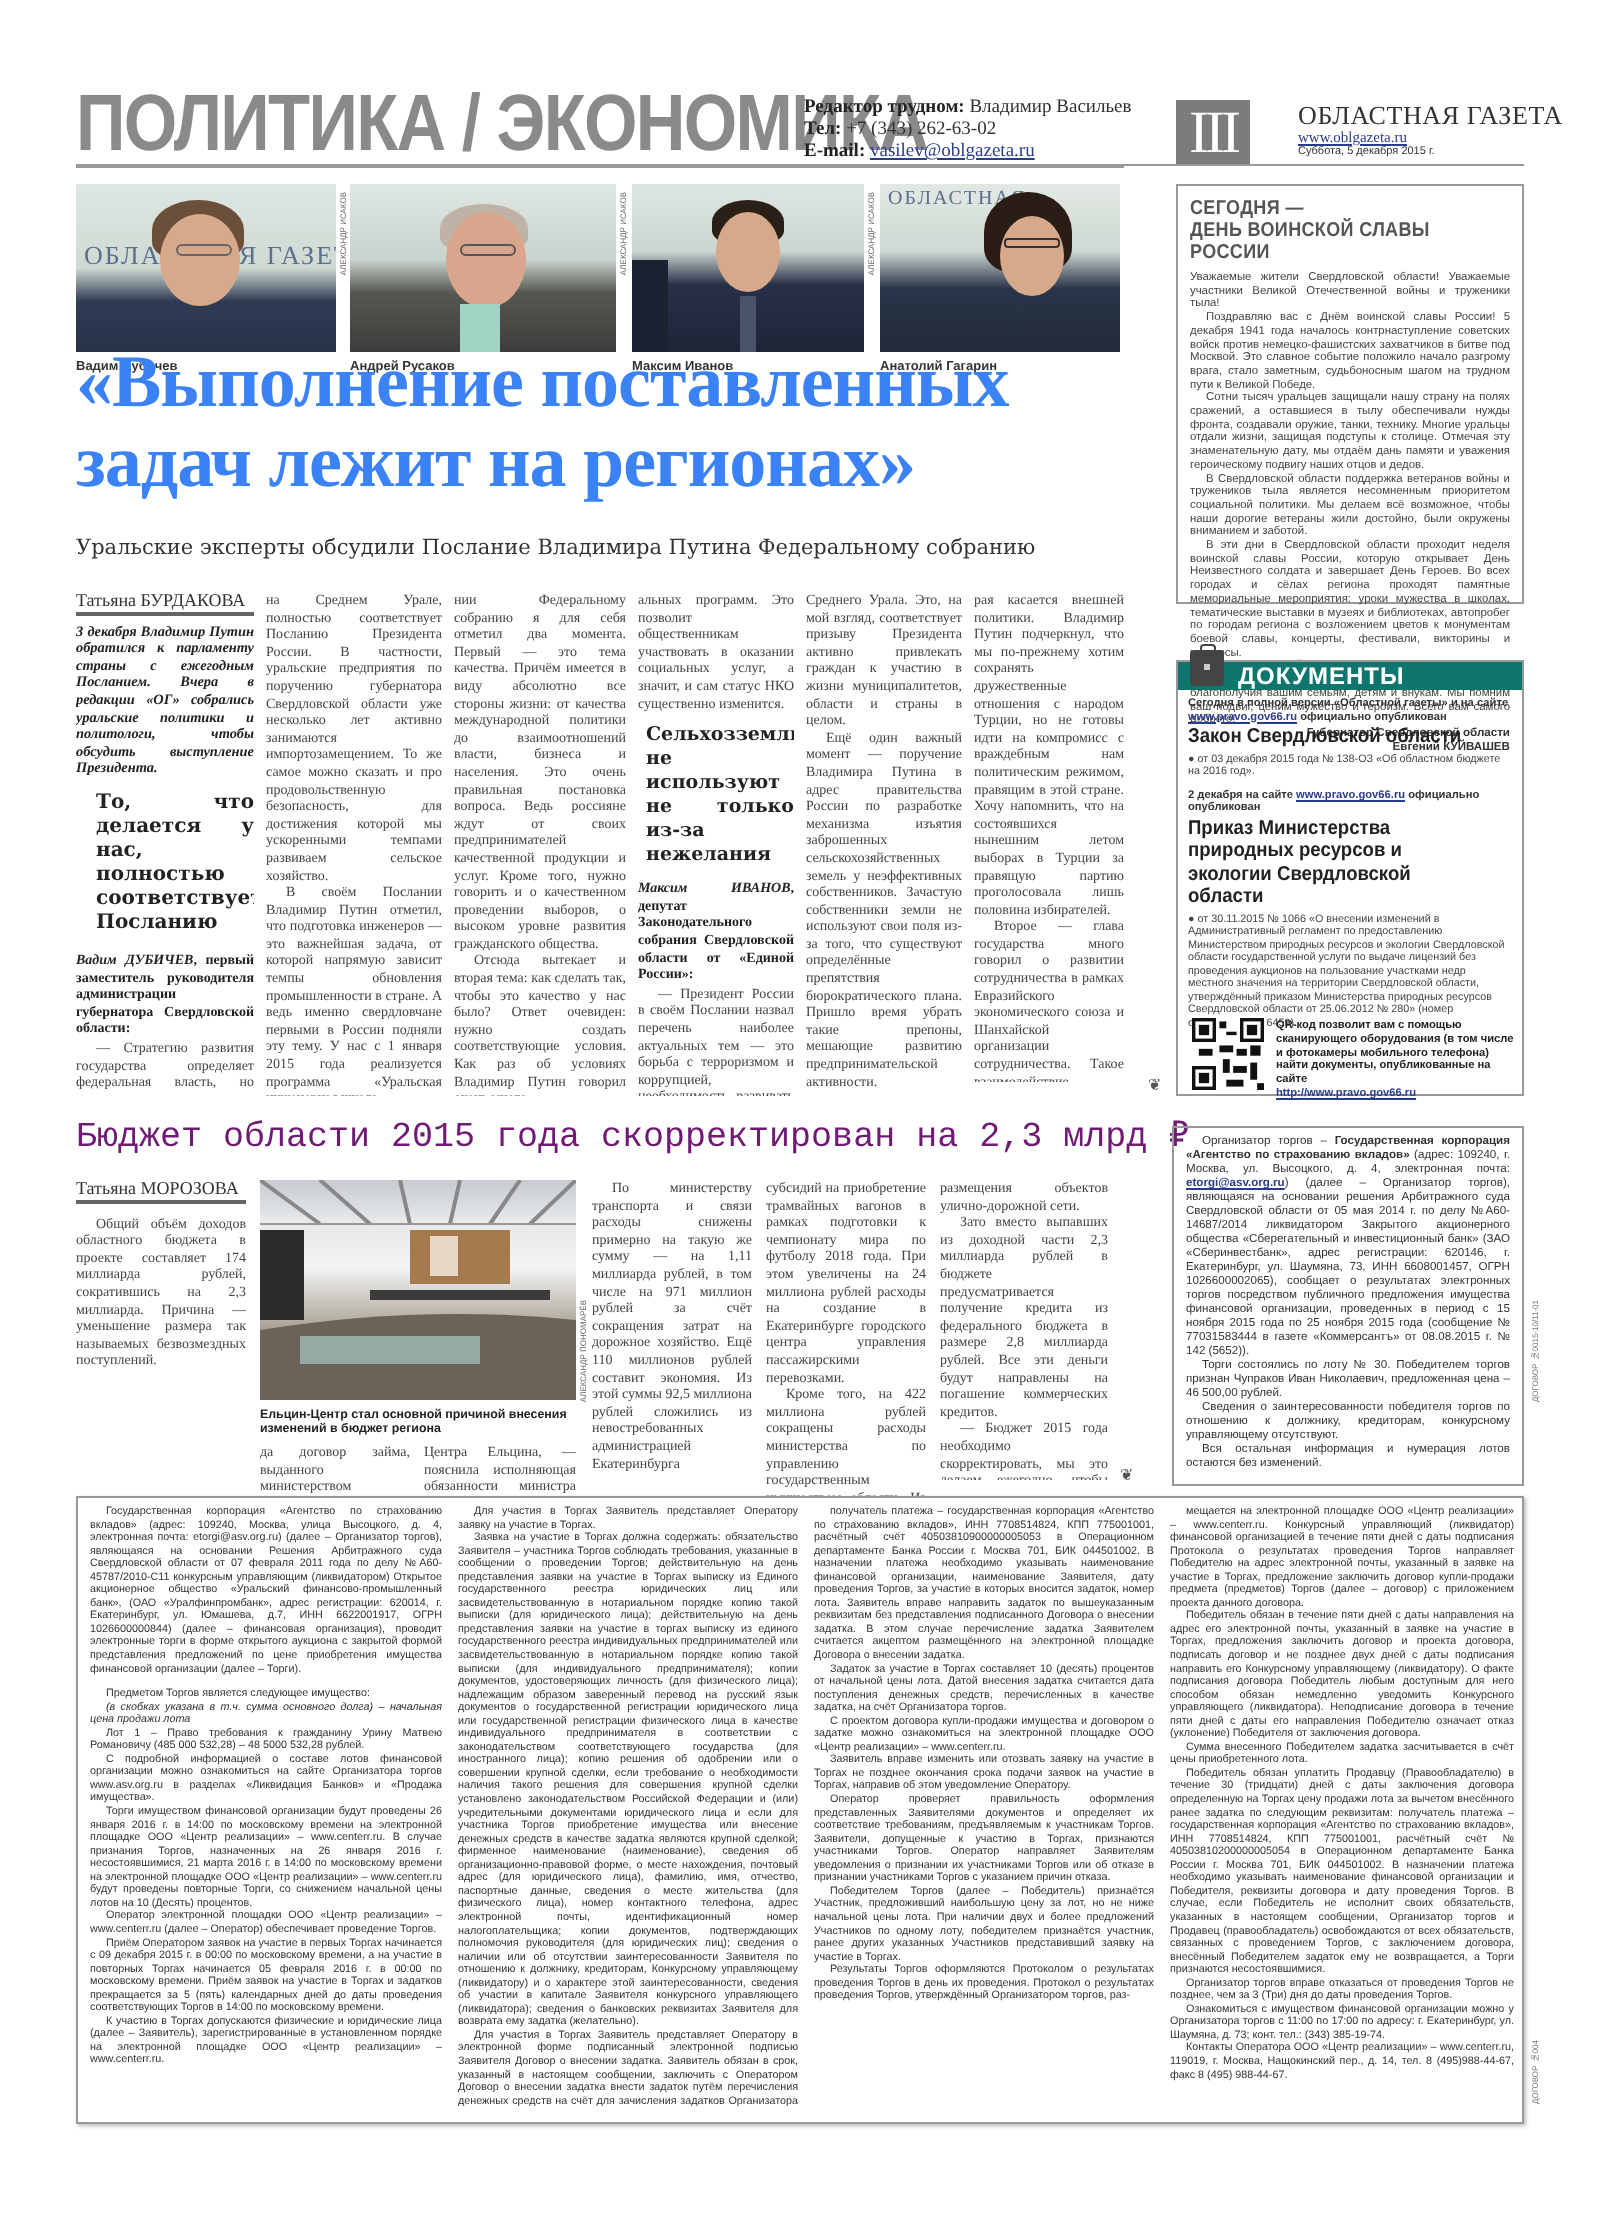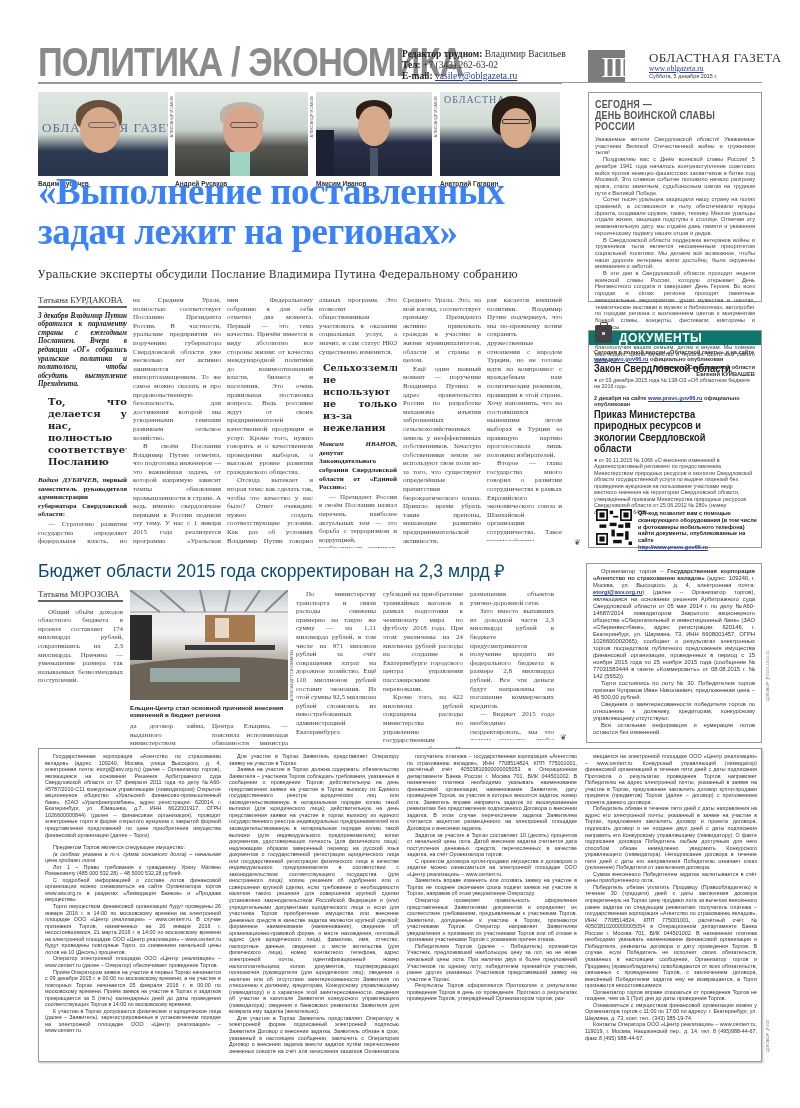--- a/index.html
+++ b/index.html
@@ -3,21 +3,21 @@
 <meta charset="utf-8">
 <style>
   *{box-sizing:border-box;margin:0;padding:0}
   html,body{width:800px;height:1108px;background:#fff;overflow:hidden}
   body{position:relative;font-family:"DejaVu Serif",serif;color:#222}
   .abs{position:absolute}
   .sec-title{left:38px;top:40px;font-family:"Liberation Sans",sans-serif;font-weight:bold;font-size:40px;color:#8a8a8a;letter-spacing:-1px;transform:scaleX(0.86);transform-origin:left top;white-space:nowrap;line-height:44px}
   .editor{left:402px;top:49px;font-family:"Liberation Serif",serif;font-size:9.5px;line-height:11px;color:#333}
   .editor b{color:#222}
   .editor a{color:#2a3c8c;text-decoration:underline}
-  .roman{left:588px;top:50px;width:37px;height:33px;background:#7c7c7c;color:#fff;font-family:"Liberation Serif",serif;font-size:30px;line-height:33px;text-align:right;letter-spacing:-2px}
+  .roman{left:588px;top:50px;width:37px;height:33px;background:#7c7c7c;color:#fff;font-family:"Liberation Serif",serif;font-size:30px;line-height:33px;text-align:center;letter-spacing:-2px}
   .gname{left:649px;top:50px;font-family:"Liberation Serif",serif;font-size:13px;color:#333;letter-spacing:.3px}
   .gurl{left:649px;top:64px;font-family:"Liberation Serif",serif;font-size:7.5px;color:#2a3c8c;text-decoration:underline;font-weight:normal}
   .gdate{left:649px;top:73px;font-family:"Liberation Sans",sans-serif;font-size:5.5px;color:#333}
   .rule{left:38px;top:82px;width:524px;height:2px;background:#999}
   .rule2{left:560px;top:82px;width:202px;height:1px;background:#999}
   .photo{top:92px;height:84px;overflow:hidden}
   .ph1{left:38px;width:130px;background:linear-gradient(180deg,#dfe7e2 0%,#cfd9d2 50%,#2e3b52 70%,#28334a 100%)}
   .ph2{left:175px;width:133px;background:linear-gradient(180deg,#dfe7e2 0%,#c9d3cd 45%,#55574f 65%,#3b3e3c 100%)}
   .ph3{left:316px;width:116px;background:linear-gradient(180deg,#dde6e0 0%,#ccd5cf 40%,#283048 60%,#1f2438 100%)}
   .ph4{left:440px;width:120px;background:linear-gradient(180deg,#e2e9e4 0%,#cfd8d2 40%,#2a3549 62%,#212a3b 100%)}
@@ -48,21 +48,21 @@
   .brief:after{content:"";position:absolute;left:7px;top:7px;width:3px;height:3px;background:#ccc}
   .docs .in{padding:4px 5px 0 5px;font-family:"Liberation Sans",sans-serif}
   .dsmall{font-size:5.6px;line-height:6.6px;color:#333;font-weight:bold}
   .dsmall a{color:#2a3c8c;text-decoration:underline}
   .dbig{font-size:10px;line-height:11.5px;font-weight:bold;color:#222;margin:1px 0 2px;transform:scaleX(0.93);transform-origin:left}
   .dtext{font-size:5.4px;line-height:6.5px;color:#444}
   .qr{position:absolute;left:7px;top:178px;width:36px;height:36px;background:
      repeating-linear-gradient(90deg,#111 0 3px,#fff 3px 5px),#fff;}
   .qrtext{position:absolute;left:49px;top:179px;font-size:5.6px;line-height:6.8px;color:#222;font-weight:bold;font-family:"Liberation Sans",sans-serif}
   .qrtext a{color:#2a3c8c;text-decoration:underline}
-  .budget-h{left:38px;top:558px;font-family:Liberation Sans, sans-serif;font-size:17.5px;color:#0c4a6e;white-space:nowrap}
+  .budget-h{left:38px;top:558px;font-family:Liberation Mono, monospace;font-size:17.5px;color:#701a75;white-space:nowrap}
   .bphoto{left:130px;top:590px;width:158px;height:110px;background:
      linear-gradient(180deg,#c7cbcf 0%,#e6e8ea 18%,#f3f3f3 40%,#bdb8ae 60%,#8e8475 78%,#5f574e 100%);overflow:hidden}
   .bcap{left:130px;top:704px;width:158px;font-family:"Liberation Sans",sans-serif;font-weight:bold;font-size:6.2px;line-height:7.3px;color:#222}
   .lgtext{font-family:"Liberation Sans",sans-serif;font-size:5.8px;line-height:7px;color:#333;text-align:justify;padding:4px 6px}
   .lgtext a{color:#2a3c8c;text-decoration:underline;font-weight:bold}
   .notice{left:38px;top:748px;width:724px;height:314px;border:1px solid #999;box-shadow:1px 1px 2px #bbb}
   .ncol{position:absolute;top:4px;font-family:"Liberation Sans",sans-serif;font-size:5.4px;line-height:6.55px;color:#333;text-align:justify;overflow:hidden}
   .ncol .i{text-indent:8px}
   .vcode{position:absolute;font-family:"Liberation Sans",sans-serif;font-size:4px;color:#777;writing-mode:vertical-rl;transform:rotate(180deg)}
   .endmark{position:absolute;font-size:8px;color:#555}

